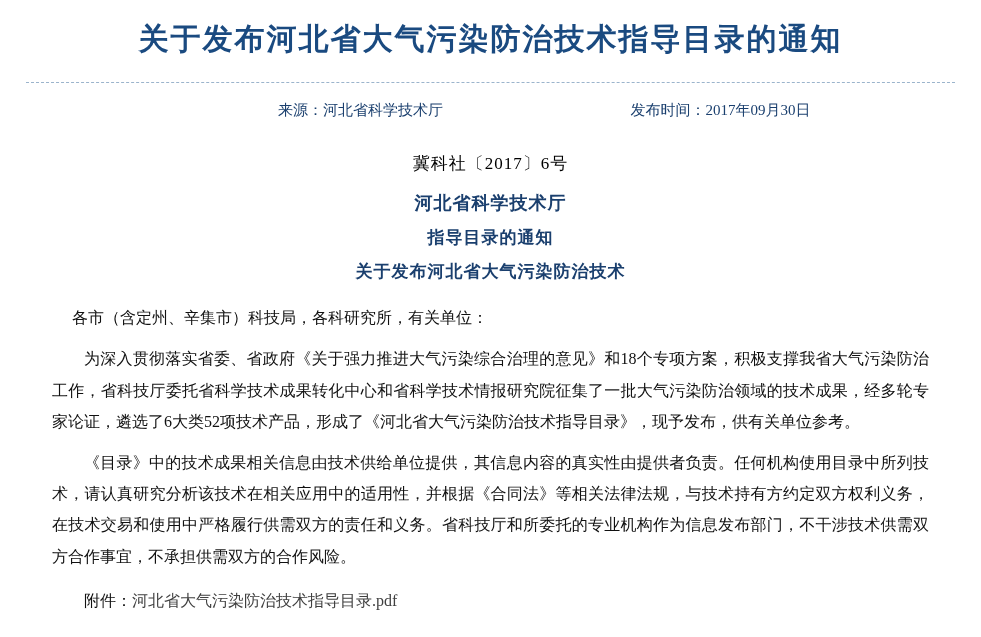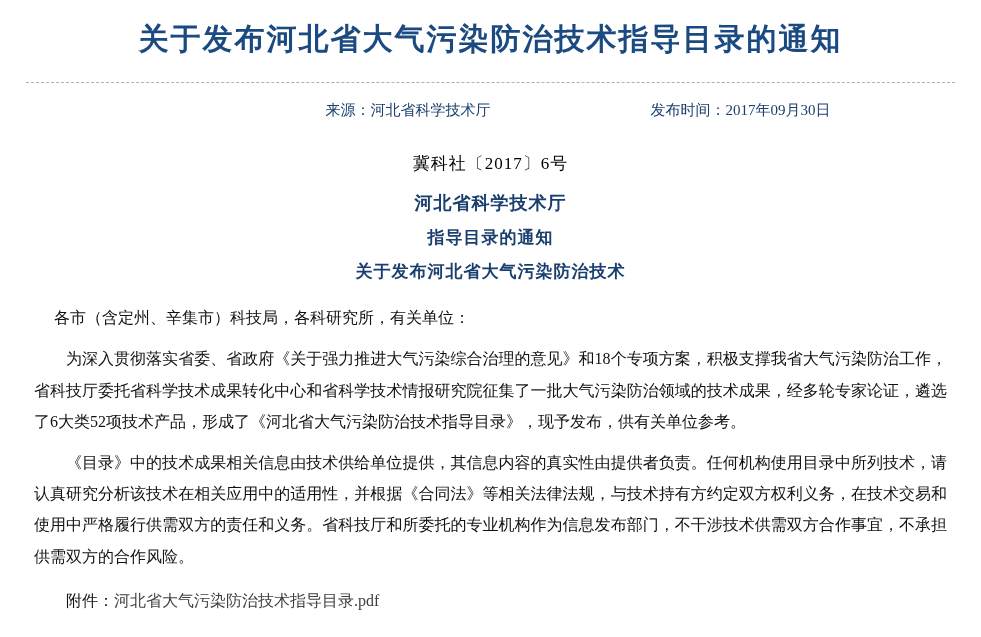--- a/index.html
+++ b/index.html
@@ -41,32 +41,32 @@
     display: flex;
     justify-content: center;
     align-items: center;
     padding: 18px 0 10px 0;
     font-size: 15px;
     color: #1a3f6e;
     font-family: "Liberation Serif", "DejaVu Serif", serif;
   }
   .meta-source {
     width: 360px;
-    text-align: right;
+    text-align: center;
     padding-left: 100px;
     box-sizing: border-box;
   }
   .meta-date {
     width: 360px;
-    text-align: center;
+    text-align: left;
     padding-left: 140px;
     box-sizing: border-box;
   }
   .content {
-    padding: 0 34px;
+    padding: 0 52px;
     box-sizing: border-box;
   }
   .docnum {
     text-align: center;
     font-size: 17px;
     margin-top: 22px;
     margin-bottom: 10px;
     color: #000;
     letter-spacing: 1px;
   }

